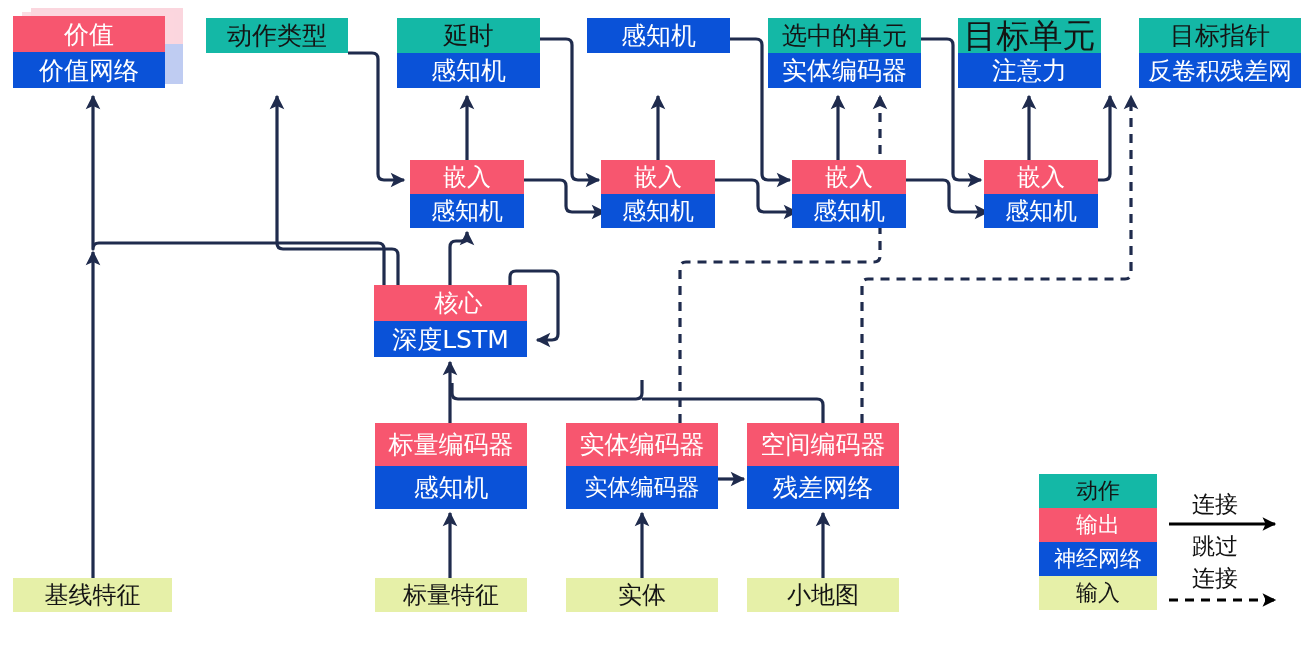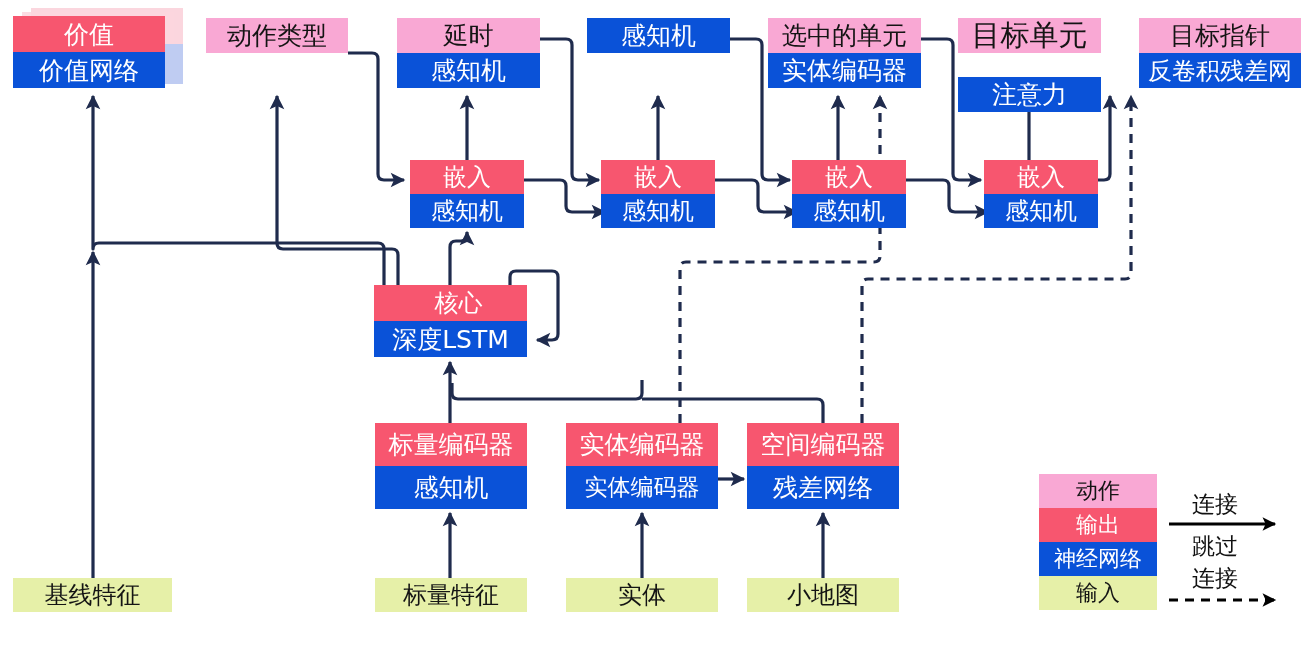--- a/index.html
+++ b/index.html
@@ -3,21 +3,21 @@
 <meta charset="utf-8">
 <style>
   html,body{margin:0;padding:0;background:#ffffff;}
   body{width:1301px;height:662px;overflow:hidden;
        font-family:"DejaVu Sans","Liberation Sans",sans-serif;}
   #stage{position:relative;width:1301px;height:662px;background:#fff;}
   svg#wires{position:absolute;left:0;top:0;width:1301px;height:662px;}
   .node{position:absolute;box-sizing:border-box;}
   .band{display:flex;align-items:center;justify-content:center;
         box-sizing:border-box;white-space:nowrap;line-height:1;}
-  .band.action{background:#f9a8d4;color:#141414;}
+  .band.action{background:#14b8a6;color:#141414;}
   .band.output{background:#F7566F;color:#ffffff;}
   .band.nn{background:#0A52D8;color:#ffffff;}
   .band.input{background:#E6F0A8;color:#141414;}
   .ghost{position:absolute;}
   .ghost .g1{position:absolute;background:#FBD6DE;}
   .ghost .g2{position:absolute;background:#BFCCF2;}
   .legendbox{position:absolute;box-sizing:border-box;}
   .legtext{position:absolute;white-space:nowrap;color:#111;
            font-family:"DejaVu Sans","Liberation Sans",sans-serif;}
 </style>
@@ -116,22 +116,22 @@
   <div class="node" style="left:587px;top:18px;width:143px;height:70px;">
     <div class="band nn" style="height:35px;font-size:25px;">感知机</div>
   </div>
 
   <div class="node" style="left:768px;top:18px;width:153px;height:70px;">
     <div class="band action" style="height:35px;font-size:25px;">选中的单元</div>
     <div class="band nn" style="height:35px;font-size:25px;">实体编码器</div>
   </div>
 
   <div class="node" style="left:958px;top:18px;width:143px;height:70px;">
-    <div class="band action" style="height:35px;font-size:29px;">目标单元</div>
-    <div class="band nn" style="height:35px;font-size:25px;margin-top:24px;">注意力</div>
+    <div class="band action" style="height:35px;font-size:33px;">目标单元</div>
+    <div class="band nn" style="height:35px;font-size:25px;">注意力</div>
   </div>
 
   <div class="node" style="left:1139px;top:18px;width:162px;height:70px;">
     <div class="band action" style="height:35px;font-size:25px;">目标指针</div>
     <div class="band nn" style="height:35px;font-size:24px;">反卷积残差网</div>
   </div>
 
   <div class="node" style="left:410px;top:160px;width:114px;height:68px;">
     <div class="band output" style="height:34px;font-size:24px;">嵌入</div>
     <div class="band nn" style="height:34px;font-size:24px;">感知机</div>

